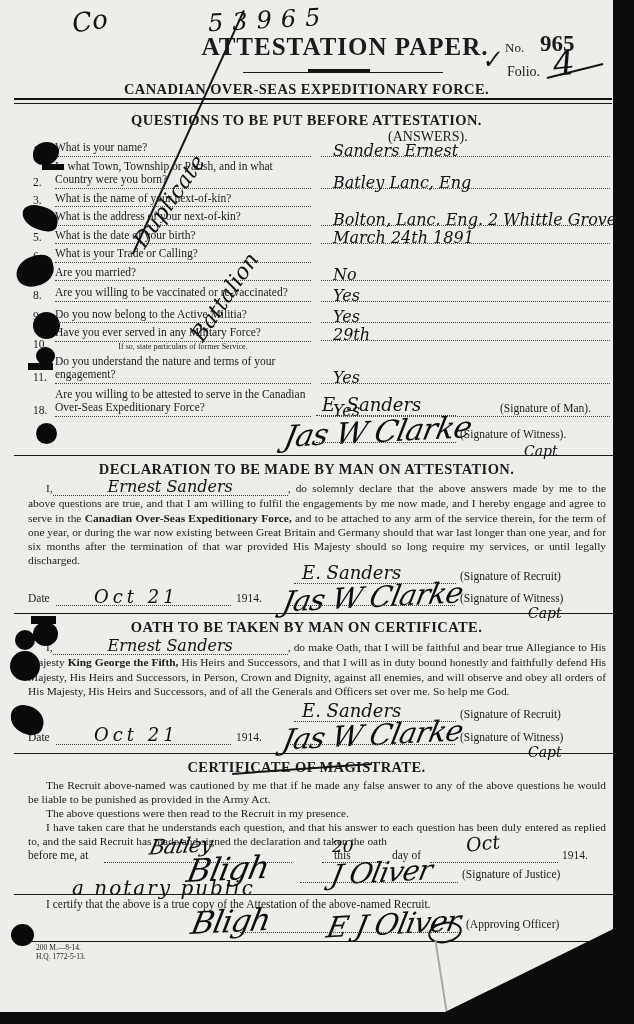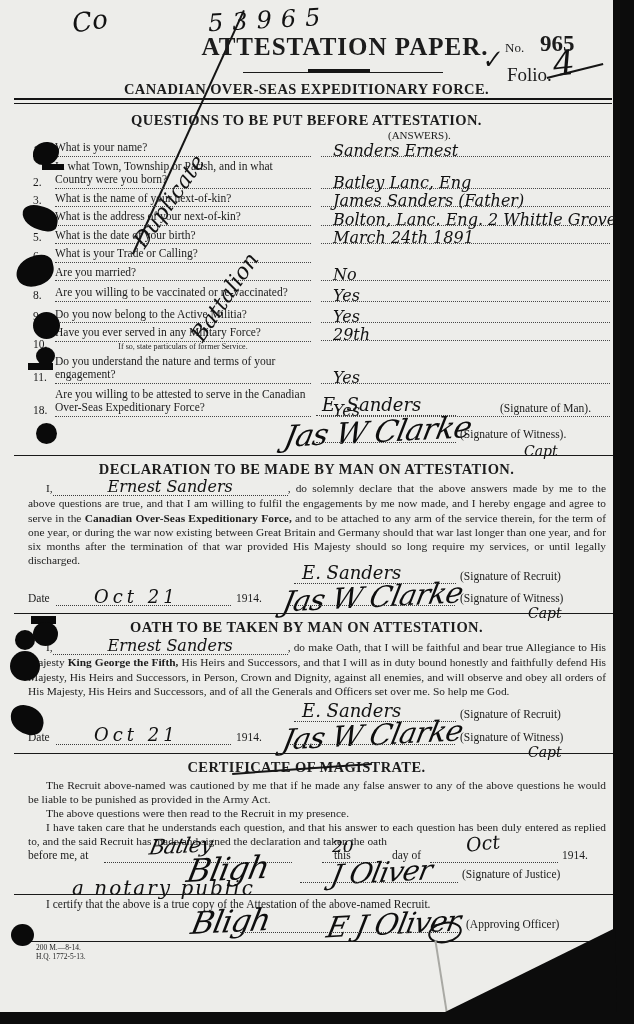--- a/index.html
+++ b/index.html
@@ -53,51 +53,48 @@
   <div class="abs slash" style="left:243px;top:10px;"></div>
   <div class="abs hw" style="left:128px;top:238px;font-size:22px;transform:rotate(-55deg);transform-origin:0 0;">Duplicate</div>
 
   <div class="abs print b" style="left:160px;top:33px;width:370px;text-align:center;font-size:25px;letter-spacing:1px;">ATTESTATION PAPER.</div>
   <div class="abs rule" style="left:243px;top:72px;width:200px;"></div>
   <div class="abs" style="left:308px;top:69px;width:62px;height:4px;background:#141414;"></div>
 
   <div class="abs hw" style="left:481px;top:46px;font-size:24px;transform:rotate(-8deg);">✓</div>
   <div class="abs print" style="left:505px;top:40px;font-size:13px;font-family:Liberation Serif, serif;">No.</div>
   <div class="abs print b" style="left:540px;top:31px;font-size:23px;">965</div>
-  <div class="abs print" style="left:507px;top:64px;font-size:19px;">Folio.</div>
+  <div class="abs print" style="left:507px;top:64px;font-size:14px;">Folio.</div>
   <div class="abs hw" style="left:553px;top:43px;font-size:34px;transform:rotate(-6deg);">4</div>
   <div class="abs strike" style="left:546px;top:70px;width:58px;transform:rotate(-14deg);"></div>
 
   <div class="abs print b center" style="top:81px;font-size:14.5px;letter-spacing:.4px;">CANADIAN OVER-SEAS EXPEDITIONARY FORCE.</div>
   <div class="abs dblrule" style="left:14px;top:98px;width:598px;"></div>
 
   <div class="abs print b center sechead" style="top:112px;">QUESTIONS TO BE PUT BEFORE ATTESTATION.</div>
-  <div class="abs print" style="left:388px;top:129px;font-size:11px;">(ANSWERS).</div>
+  <div class="abs print" style="left:388px;top:129px;font-size:14px;">(ANSWERS).</div>
 
   <div class="abs qrows">
     <div class="qrow">
       <div class="qnum">1.</div>
       <div class="qtext">What is your name?</div>
       <div class="qans">
           <span class="hw">Sanders  Ernest</span>
         </div>
     </div>
     <div class="qrow">
       <div class="qnum">2.</div>
       <div class="qtext">In what Town, Township or Parish, and in what Country were you born?</div>
       <div class="qans">
           <span class="hw">Batley Lanc, Eng</span>
         </div>
     </div>
     <div class="qrow">
       <div class="qnum">3.</div>
       <div class="qtext">What is the name of your next-of-kin?</div>
-      <div class="qans">
-          <span class="hw">James Sanders (Father)</span>
-        </div>
     </div>
     <div class="qrow">
       <div class="qnum">4.</div>
       <div class="qtext">What is the address of your next-of-kin?</div>
       <div class="qans">
           <span class="hw">Bolton, Lanc. Eng. 2 Whittle Grove</span>
         </div>
     </div>
     <div class="qrow">
       <div class="qnum">5.</div>
@@ -182,21 +179,21 @@
   <div class="abs dots" style="left:56px;top:604px;width:175px;"></div>
   <div class="abs hw" style="left:94px;top:586px;font-size:18px;letter-spacing:4px;">Oct 21</div>
   <div class="abs print lbl" style="left:236px;top:592px;">1914.</div>
   <div class="abs scrawl" style="left:284px;top:580px;font-size:29px;">Jas W Clarke</div>
   <div class="abs dots" style="left:290px;top:604px;width:165px;"></div>
   <div class="abs print lbl" style="left:460px;top:592px;">(Signature of Witness)</div>
   <div class="abs hw" style="left:528px;top:605px;font-size:14px;">Capt</div>
 
   <div class="abs rule" style="left:14px;top:613px;width:599px;"></div>
 
-  <div class="abs print b center sechead" style="top:619px;">OATH TO BE TAKEN BY MAN ON ATTESTATION.</div>
+  <div class="abs print b center sechead" style="top:619px;">OATH TO BE TAKEN BY MAN ON CERTIFICATE.</div>
   <div class="abs para print" style="left:28px;top:639px;width:578px;">
     <span style="margin-left:18px;">I,</span><span class="nameblank"><span class="hw">Ernest Sanders</span></span><span>, do make Oath, that I will be faithful and bear true Allegiance to His Majesty </span><span class="b">King George the Fifth,</span><span> His Heirs and Successors, and that I will as in duty bound honestly and faithfully defend His Majesty, His Heirs and Successors, in Person, Crown and Dignity, against all enemies, and will observe and obey all orders of His Majesty, His Heirs and Successors, and of all the Generals and Officers set over me.   So help me God.</span>
   </div>
   <div class="abs hw" style="left:302px;top:700px;font-size:18px;">E. Sanders</div>
   <div class="abs dots" style="left:294px;top:720px;width:162px;"></div>
   <div class="abs print lbl" style="left:460px;top:708px;">(Signature of Recruit)</div>
 
   <div class="abs print lbl" style="left:28px;top:731px;">Date</div>
   <div class="abs dots" style="left:56px;top:743px;width:175px;"></div>
   <div class="abs hw" style="left:94px;top:724px;font-size:18px;letter-spacing:4px;">Oct 21</div>

